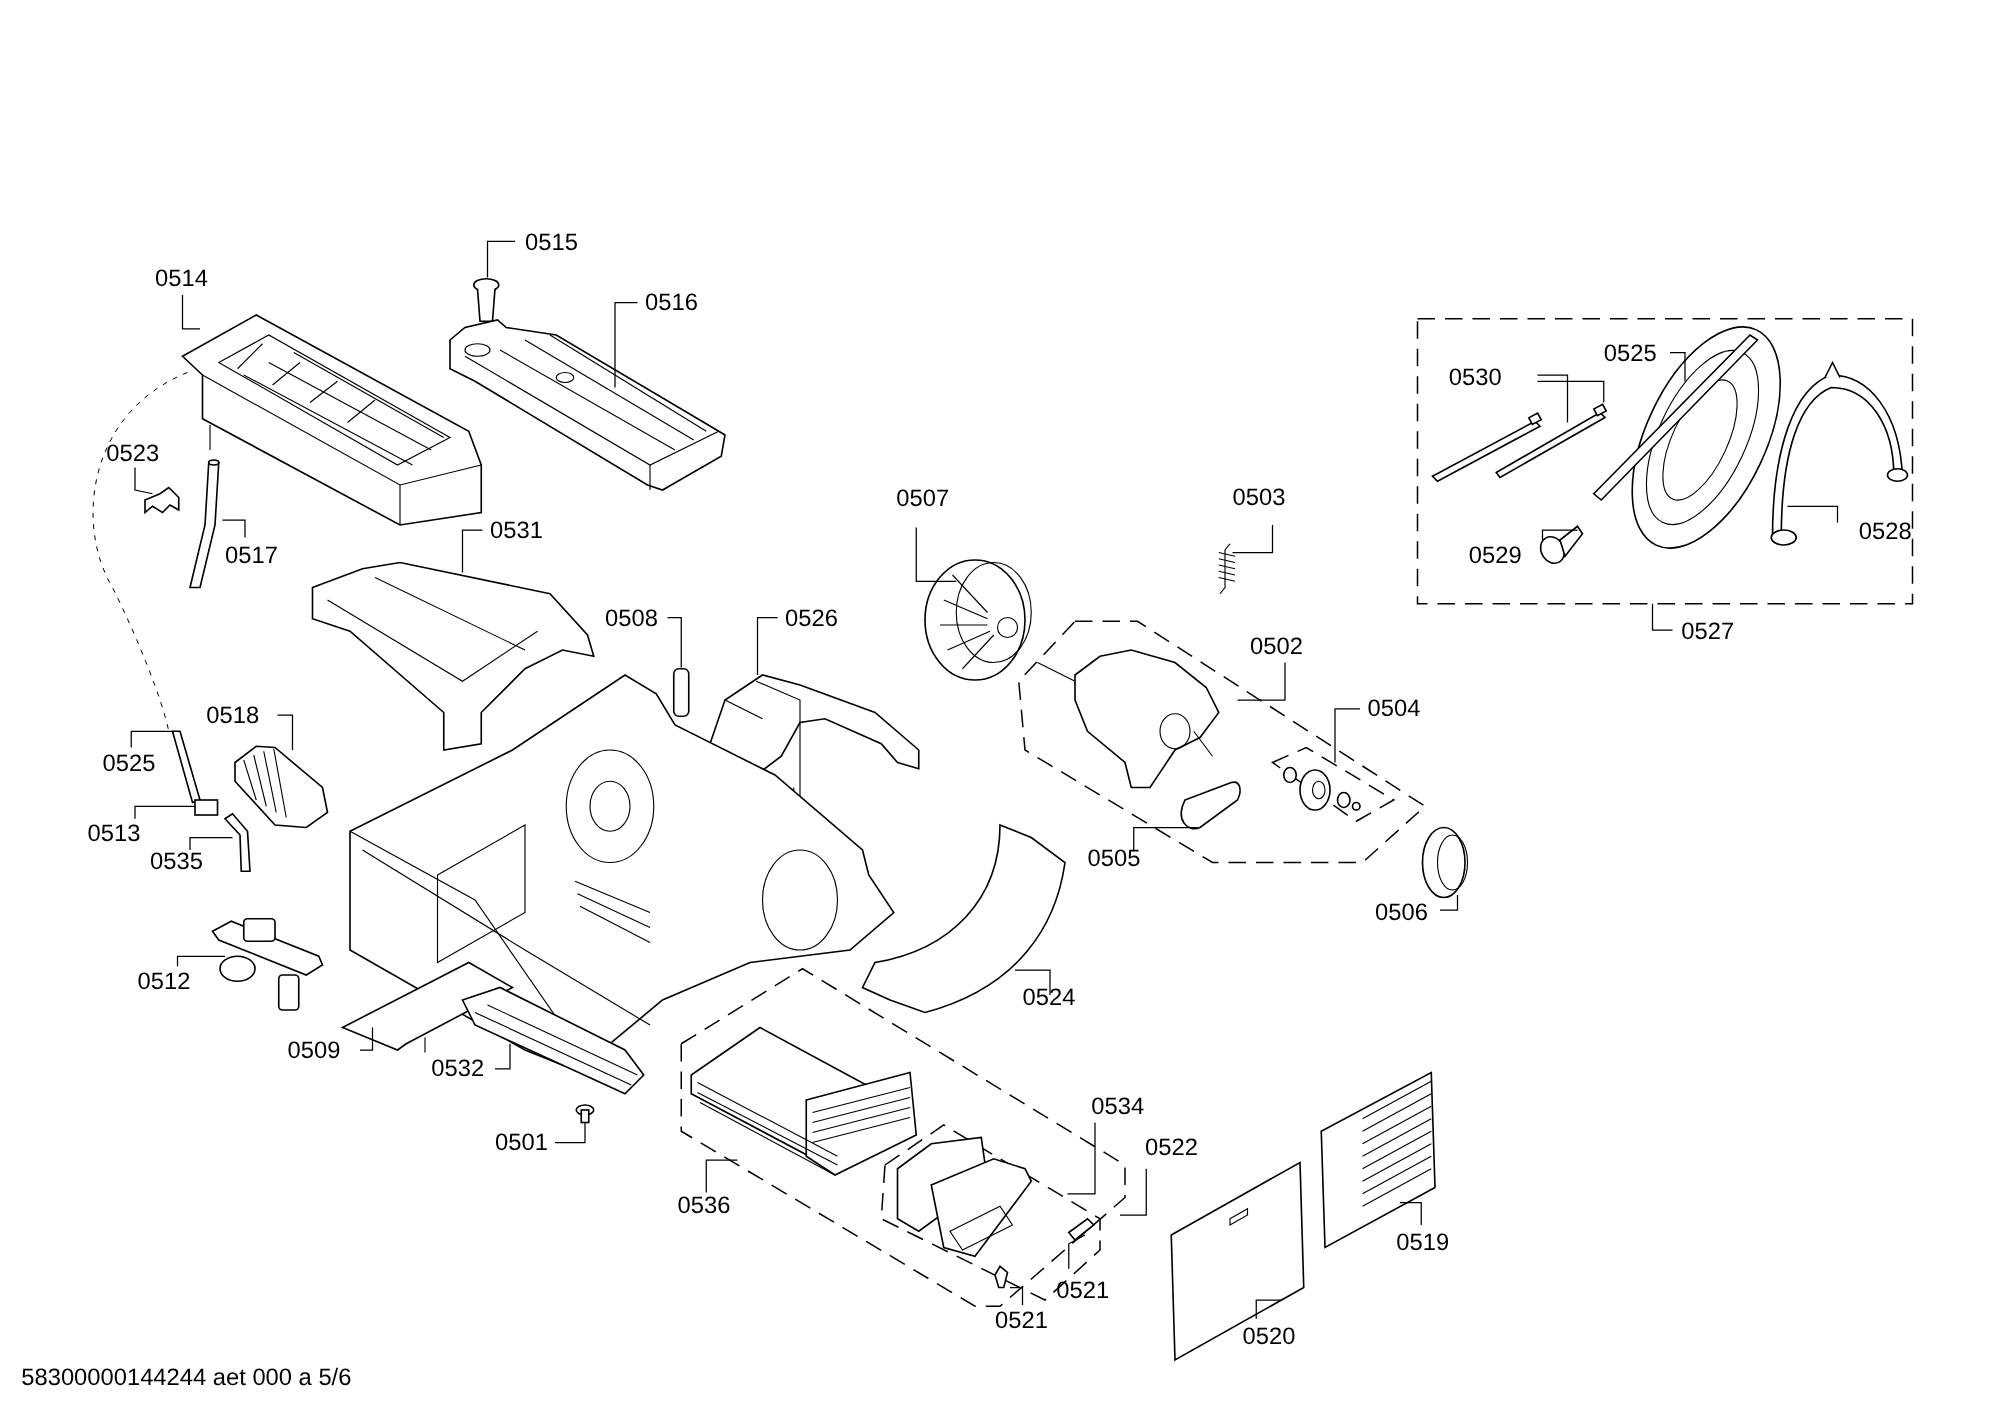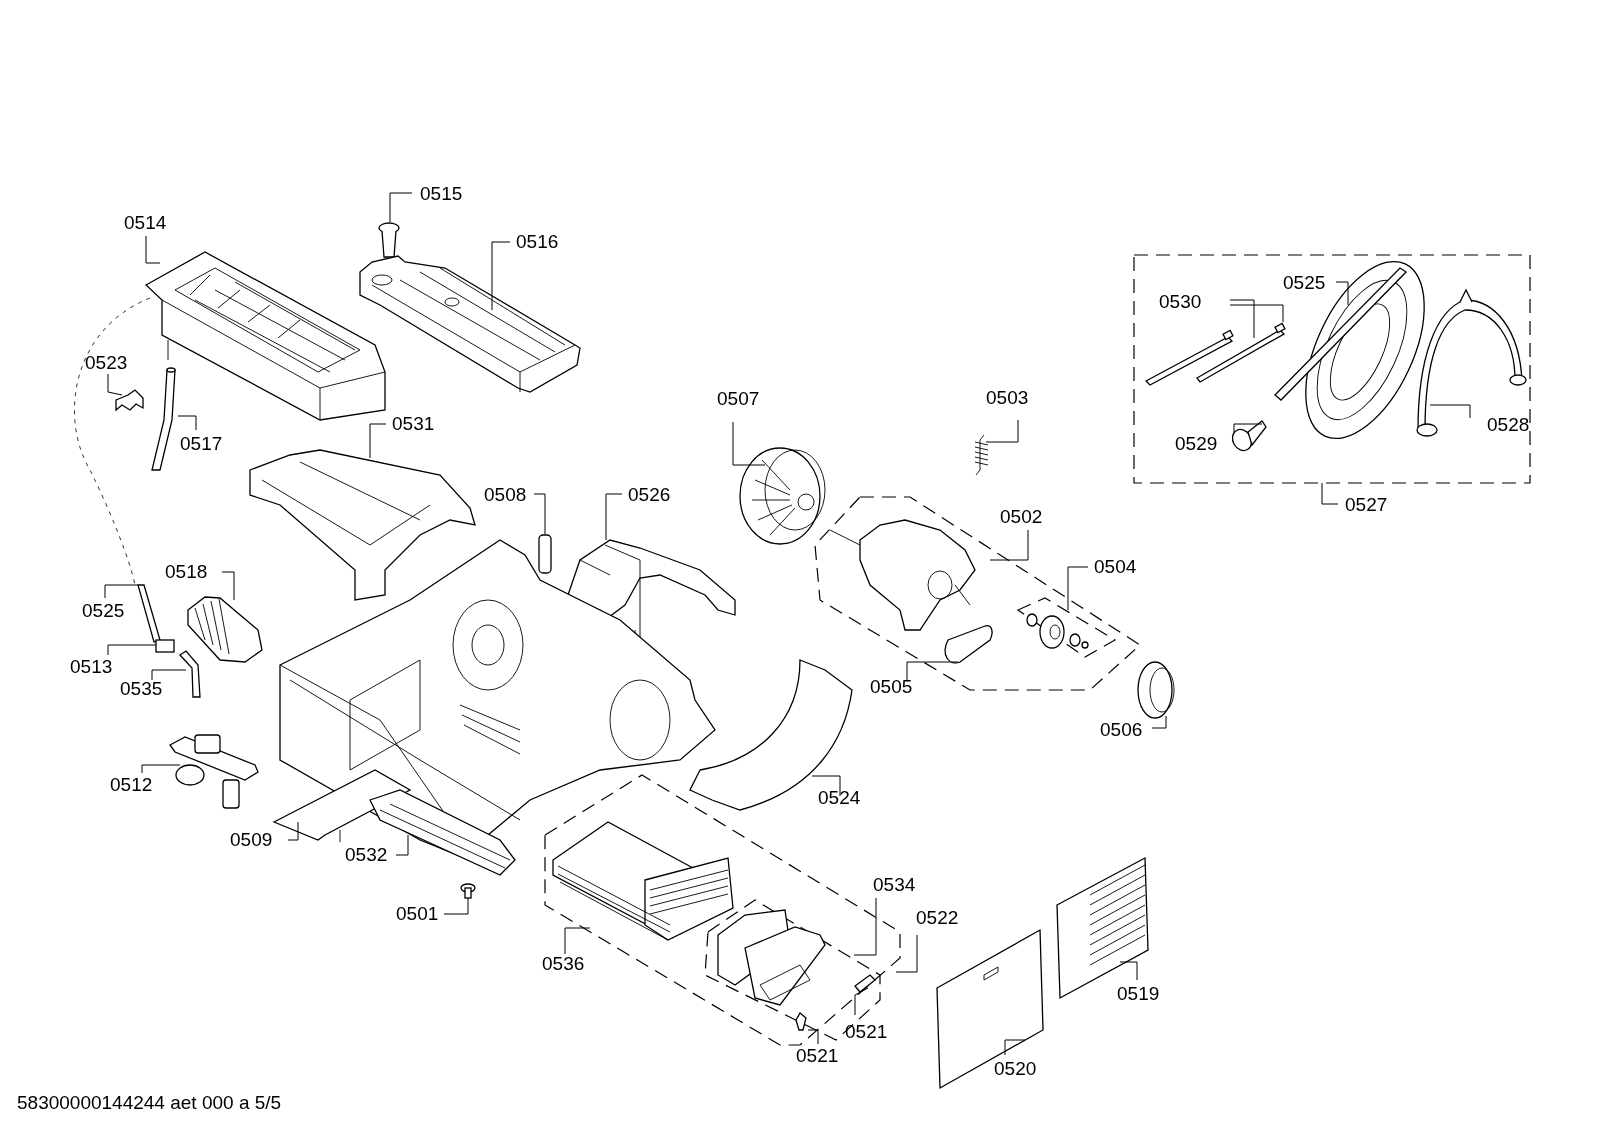--- a/index.html
+++ b/index.html
@@ -287,13 +287,13 @@
   <path class="lead" d="M1005 1055 L1005 1040 L1025 1040"></path>
 
   <g>
     <path class="part" d="M1057 905 L1145 858 L1148 950 L1060 998 Z"></path>
     <path class="thin" d="M1090 895 L1145 865 M1090 905 L1145 875 M1090 915 L1145 885 M1090 925 L1145 895 M1090 935 L1145 905 M1090 945 L1145 915 M1090 955 L1145 925 M1090 965 L1145 935"></path>
   </g>
   <text class="lbl" x="1117" y="1000">0519</text>
   <path class="lead" d="M1120 962 L1137 962 L1137 980"></path>
 </svg>
 
-<div class="footer">58300000144244 aet 000 a 5/5</div>
+<div class="footer">58300000144244 aet 000 a 5/6</div>
 
 </body></html>

